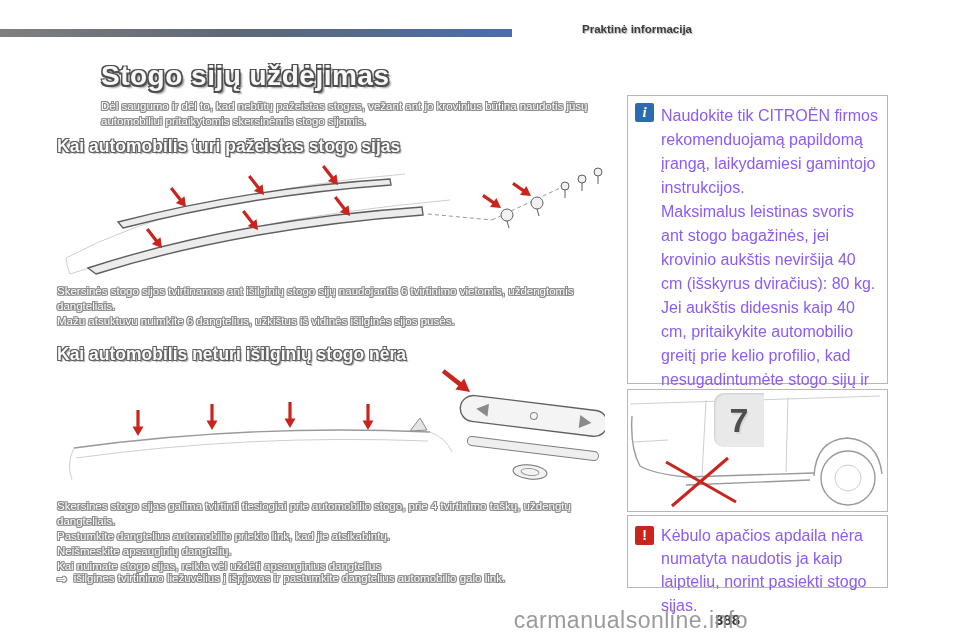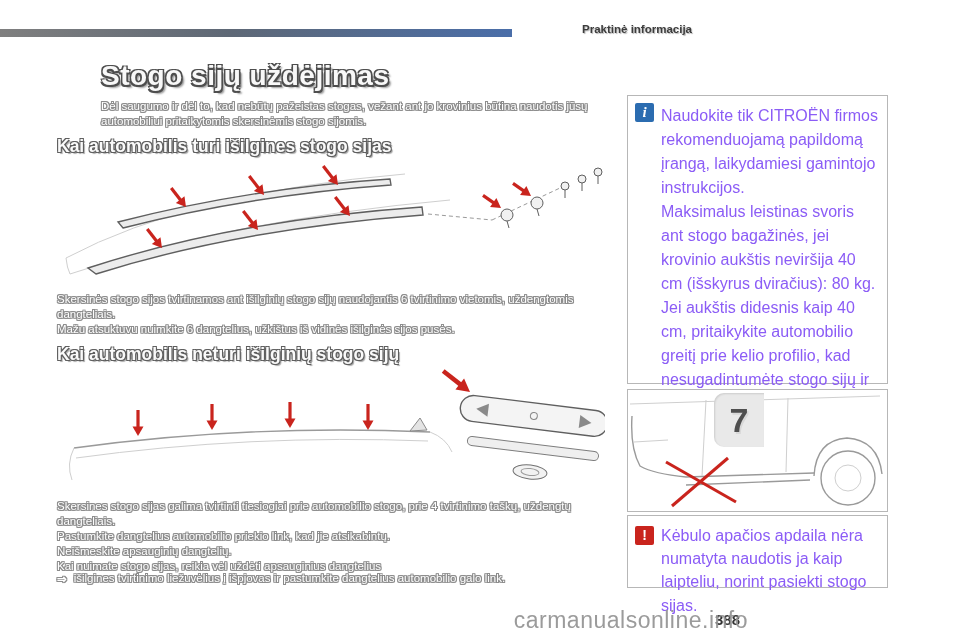--- a/index.html
+++ b/index.html
@@ -25,21 +25,21 @@
     text-shadow:-1px 0 0 #8c8c8c, 1px 0 0 #8c8c8c, 0 -1px 0 #8c8c8c, 0 1px 0 #8c8c8c,
                  1px 1px 0 #8c8c8c, -1px -1px 0 #8c8c8c, 1px -1px 0 #8c8c8c, -1px 1px 0 #8c8c8c; }
 
   .title { position:absolute; left:57px; top:60px; font-size:28px; font-weight:bold; letter-spacing:.5px;margin-left:44px; }
   .intro { position:absolute; left:57px; top:99px; width:548px; font-size:11.5px; line-height:1.3; white-space:pre-line;margin-left:44px; }
   .sec-head { position:absolute; left:57px; font-size:17.5px; font-weight:bold; }
   .sec1 { top:136px; } .sec2 { top:344px; }
   .fig { position:absolute; left:60px; width:545px; }
   .fig1 { top:158px; height:122px; } .fig2 { top:368px; height:126px; }
   .cap { position:absolute; left:57px; width:548px; font-size:11.5px; line-height:1.3; white-space:pre-line; }
-  .cap1 { top:284px;margin-top:8px; } .cap2 { top:499px; }
+  .cap1 { top:284px; } .cap2 { top:499px; }
   .bullet-line { position:absolute; left:57px; top:572px; width:548px; display:flex; gap:7px; font-size:11.5px; }
   .bullet-line .glyph { font-weight:bold; }
 
   
   .side-box { position:absolute; left:627px; width:261px; border:1px solid #b7b7b7; background:#fff; }
   .info-box { top:95px; height:289px; padding:8px 8px 8px 33px; }
   .image-box { top:389px; height:123px; }
   .warn-box { top:515px; height:73px; padding:8px 8px 8px 33px; }
   .box-text { font-size:16px; line-height:1.5; color:#8b5cf6; white-space:pre-line; }
   .warn-box .box-text { line-height:1.45; }
@@ -74,21 +74,21 @@
 <body>
 
 <div class="page">
 
   <div class="top-bar"></div>
   <div class="header-label">Praktinė informacija</div>
 
   <h1 class="title emboss-xl">Stogo sijų uždėjimas</h1>
   <p class="intro emboss-sm">Dėl saugumo ir dėl to, kad nebūtų pažeistas stogas, vežant ant jo krovinius būtina naudotis jūsų automobiliui pritaikytomis skersinėmis stogo sijomis.</p>
 
-  <h2 class="sec-head sec1 emboss-md">Kai automobilis turi išilgines stogo sijas</h2>
+  <h2 class="sec-head sec1 emboss-md">Kai automobilis turi pažeistas stogo sijas</h2>
 
   <div class="fig fig1">
     <svg viewBox="0 0 545 122">
       <path class="sketch-light" d="M6 100 Q 130 34 345 16"></path>
       <path class="sketch-light" d="M10 116 Q 170 62 390 42"></path>
       <path class="sketch-light" d="M6 100 Q 7 110 10 116"></path>
       <path d="M58 64 Q 190 30 330 21 L 331 27 Q 192 37 63 70 Z" fill="#ececec" stroke="#5f5f5f" stroke-width="1.4"></path>
       <path d="M28 110 Q 175 62 362 49 L 363 57 Q 178 71 36 116 Z" fill="#ececec" stroke="#5f5f5f" stroke-width="1.4"></path>
       <g class="arr" transform="translate(126,49) rotate(-38)">
           <line y1="-24" y2="-8"></line>
@@ -137,21 +137,21 @@
       <g class="arr" transform="translate(471,38) rotate(-55)">
           <line y1="-22" y2="-8"></line>
           <polygon points="0,0 -5.5,-9.5 5.5,-9.5"></polygon>
         </g>
     </svg>
   </div>
 
   <p class="cap cap1 emboss-sm">Skersinės stogo sijos tvirtinamos ant išilginių stogo sijų naudojantis 6 tvirtinimo vietomis, uždengtomis dangteliais.
 Mažu atsuktuvu nuimkite 6 dangtelius, užkištus iš vidinės išilginės sijos pusės.</p>
 
-  <h2 class="sec-head sec2 emboss-md">Kai automobilis neturi išilginių stogo sijų</h2>
+  <h2 class="sec-head sec2 emboss-md">Kai automobilis neturi išilginių stogo nėra</h2>
 
   <div class="fig fig2">
     <svg viewBox="0 0 545 126">
       <path class="sketch" d="M14 80 Q 190 56 370 64" stroke-width="1.8"></path>
       <path class="sketch-light" d="M16 90 Q 190 66 368 73"></path>
       <path class="sketch-light" d="M14 80 Q 6 96 12 112"></path>
       <path class="sketch-light" d="M370 64 Q 386 70 392 84"></path>
       <path d="M350 63 L 360 50 L 367 62 Z" fill="#e4e4e4" stroke="#8a8a8a" stroke-width="1"></path>
       <g class="arr" transform="translate(78,68)">
           <line y1="-26" y2="-9"></line>

